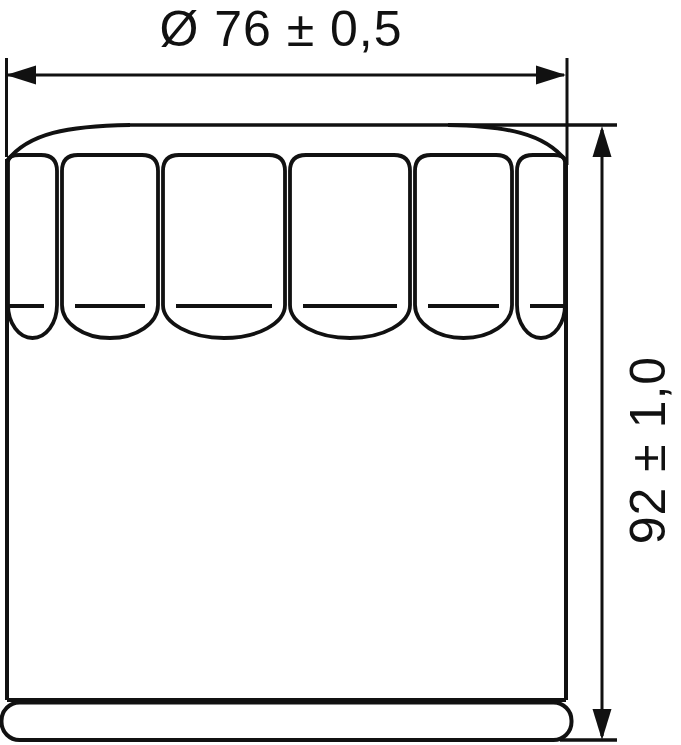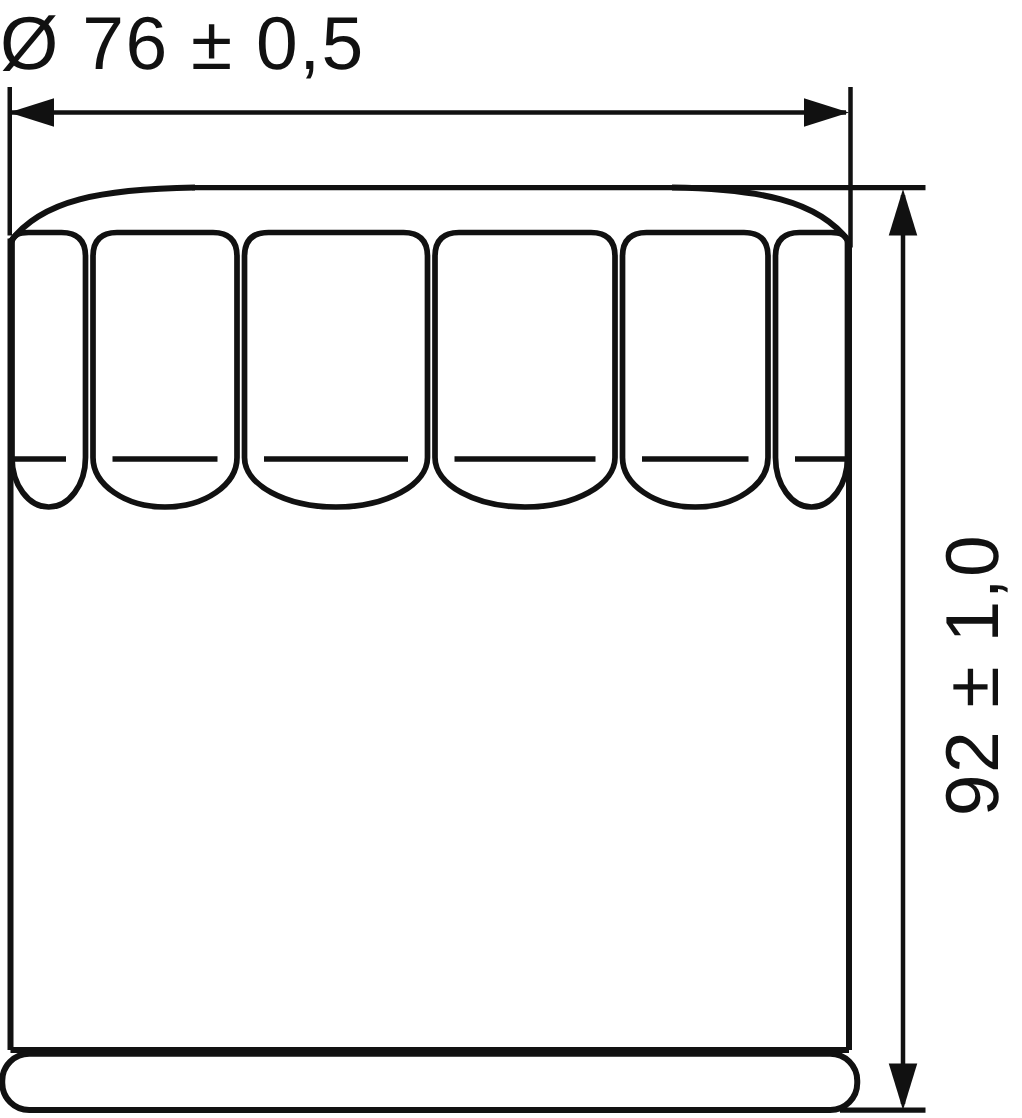--- a/index.html
+++ b/index.html
@@ -28,21 +28,21 @@
     letter-spacing: 1px;
     white-space: nowrap;
     user-select: none;
   }
   .dim-label-top {
     left: 0;
     top: 0;
     width: 562px;
     height: 58px;
     line-height: 58px;
-    text-align: left;
+    text-align: center;
   }
   .dim-label-right {
     left: 538px;
     top: 423px;
     width: 220px;
     height: 54px;
     line-height: 54px;
     text-align: center;
     transform: rotate(-90deg);
     transform-origin: center center;

